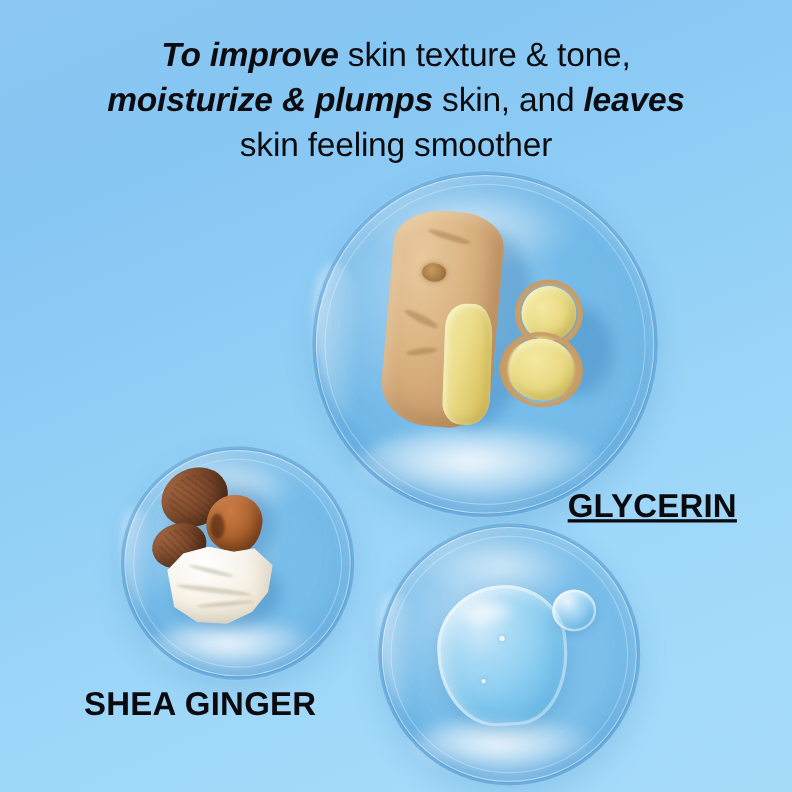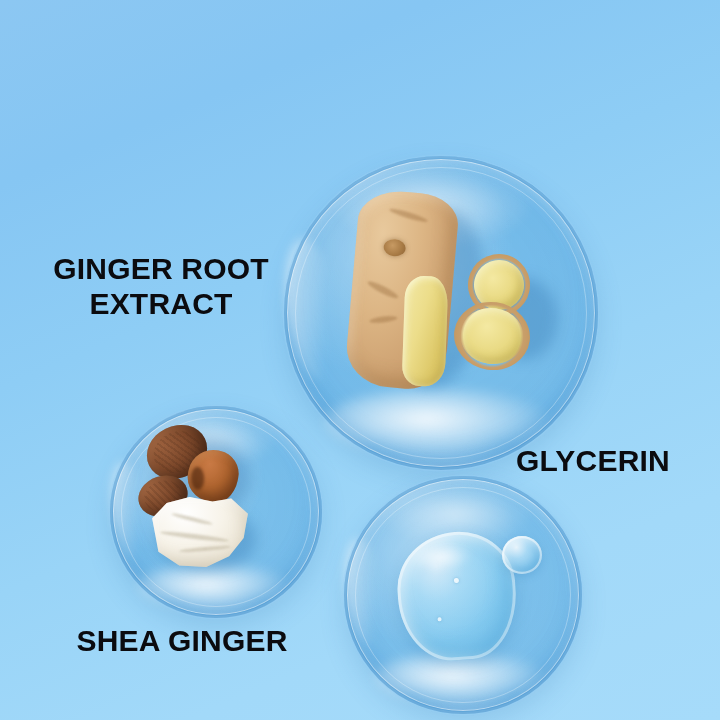--- a/index.html
+++ b/index.html
@@ -342,34 +342,40 @@
     width: 282px;
     text-align: center;
     font-size: 30px;
   }
   #label-glycerin {
     left: 470px;
     top: 444px;
     width: 246px;
     text-align: center;
     font-size: 30px;
+    text-decoration: underline;
   }
   #label-shea {
     left: 34px;
     top: 624px;
     width: 296px;
     text-align: center;
     font-size: 30px;
   }
 </style>
 </head>
 <body>
 
 <div id="stage">
 
+  <div id="headline">
+    <span class="ln"><span class="em">To improve</span><span class="rg"> skin texture &amp; tone,</span></span>
+    <span class="ln"><span class="em">moisturize &amp; plumps</span><span class="rg"> skin, and </span><span class="em">leaves</span></span>
+    <span class="ln rg">skin feeling smoother</span>
+  </div>
 
   <div class="dish" id="dish-ginger">
     <div class="glass"></div>
     <div class="shadow-soft" style="left:108px; top:52px; width:92px; height:180px; transform:rotate(6deg);"></div>
     <div class="shadow-soft" style="left:206px; top:122px; width:68px; height:82px;"></div>
 
     <div class="ginger-root">
       <div class="body"></div>
       <div class="cut"></div>
       <div class="node"></div>
@@ -425,18 +431,16 @@
     </div>
     <div class="gel-drop"></div>
 
     <div class="gloss-top"></div>
     <div class="gloss-bot"></div>
     <div class="gloss-left"></div>
     <div class="rim-inner"></div>
     <div class="rim"></div>
   </div>
 
-  <div class="label" id="label-ginger">GINGER ROOT
-EXTRACT</div>
   <div class="label" id="label-glycerin">GLYCERIN</div>
   <div class="label" id="label-shea">SHEA GINGER</div>
 
 </div>
 
 </body></html>

